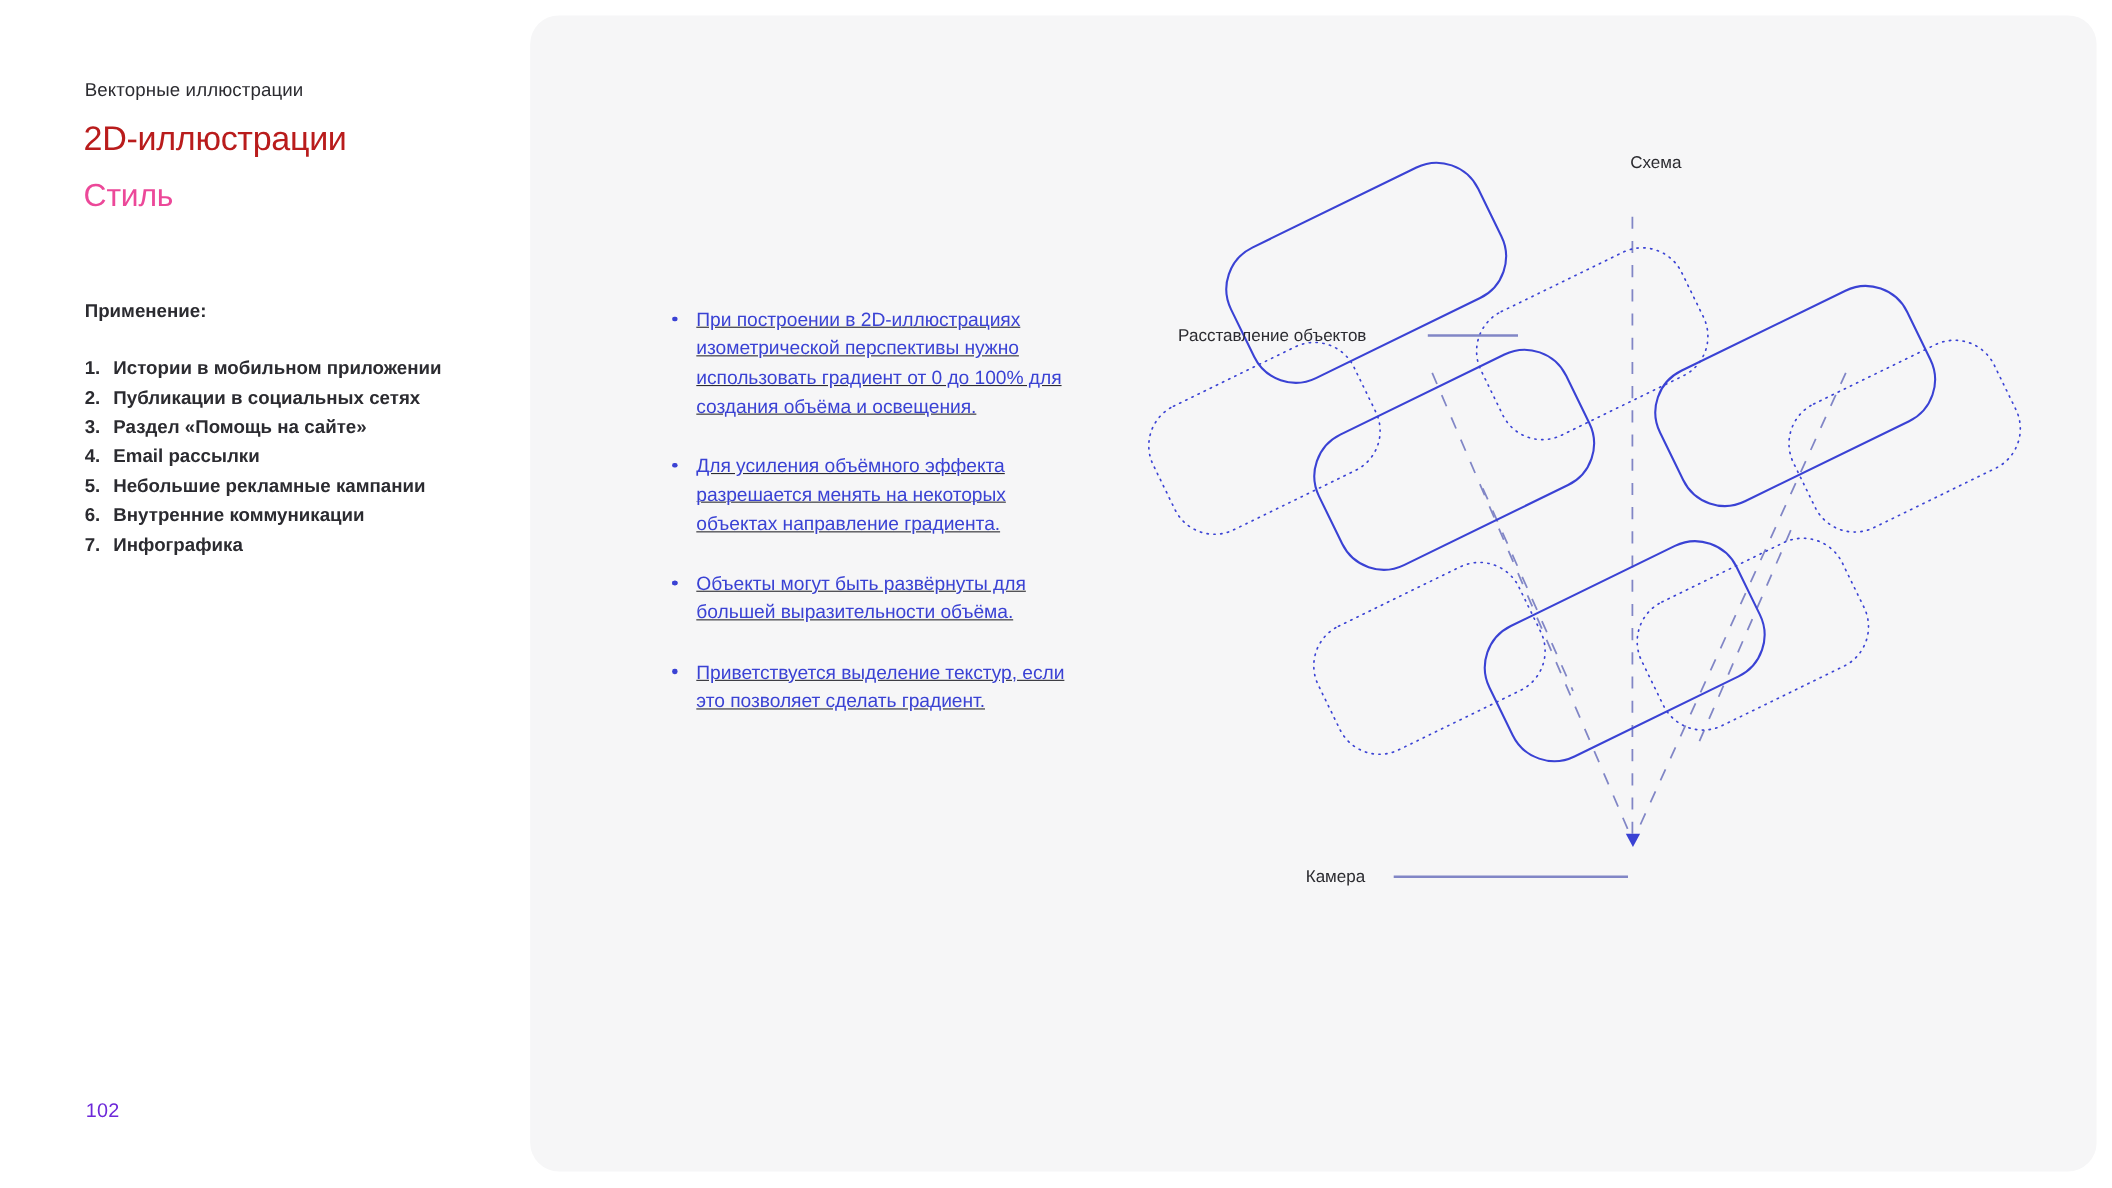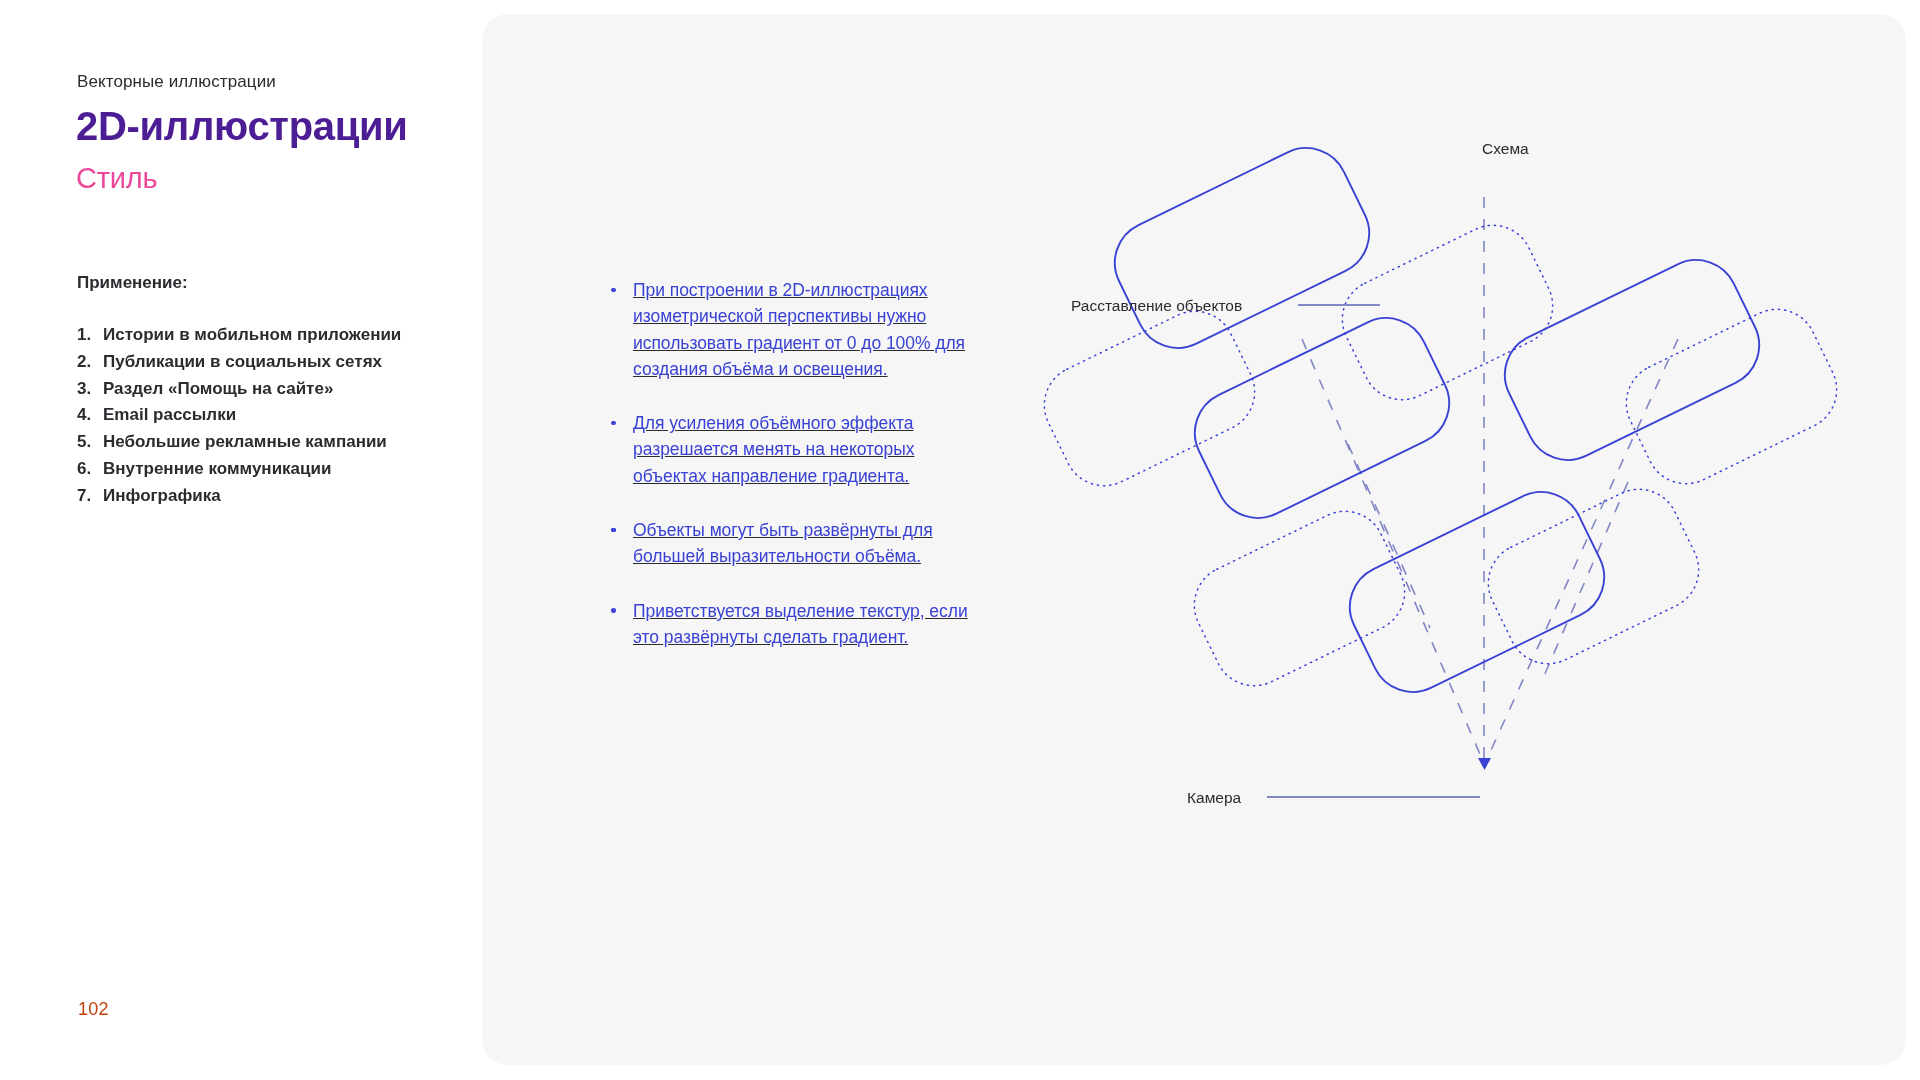--- a/index.html
+++ b/index.html
@@ -41,25 +41,25 @@
     line-height: 22px;
     letter-spacing: .1px;
     color: #2b2b30;
     white-space: nowrap;
   }
 
   #page-title {
     position: absolute;
     left: 76px;
     top: 106px;
-    font-size: 40px;
+    font-size: 31px;
     line-height: 40px;
-    font-weight: 700;
+    font-weight: 400;
     letter-spacing: -.3px;
-    color: #4c1d95;
+    color: #b91c1c;
     white-space: nowrap;
   }
 
   #page-subtitle {
     position: absolute;
     left: 76px;
     top: 158px;
     font-size: 29px;
     line-height: 40px;
     font-weight: 400;
@@ -100,21 +100,21 @@
     flex: 0 0 26px;
     font-weight: 700;
   }
 
   #page-number {
     position: absolute;
     left: 78px;
     top: 998px;
     font-size: 18px;
     line-height: 22px;
-    color: #c2410c;
+    color: #6d28d9;
     letter-spacing: .2px;
   }
 
   
   #panel {
     position: absolute;
     left: 482px;
     top: 14px;
     width: 1424px;
     height: 1051px;
@@ -234,21 +234,21 @@
       </li>
       <li>
         <span class="bullet"></span>
       </li>
       <li>
         <span class="bullet"></span>
         <span>Объекты могут быть развёрнуты для большей выразительности объёма.</span>
       </li>
       <li>
         <span class="bullet"></span>
-        <span>Приветствуется выделение текстур, если это развёрнуты сделать градиент.</span>
+        <span>Приветствуется выделение текстур, если это позволяет сделать градиент.</span>
       </li>
     </ul>
 
     <svg id="diagram" viewBox="0 0 1424 1051" width="1424" height="1051">
 
       <g stroke="#8186c6" stroke-width="1.6" fill="none">
 
         <path d="M 1002 183 L 1002 745" stroke-dasharray="11 11"></path>
 
         <path d="M 820 325 L 1000 745" stroke-dasharray="11 11"></path>

